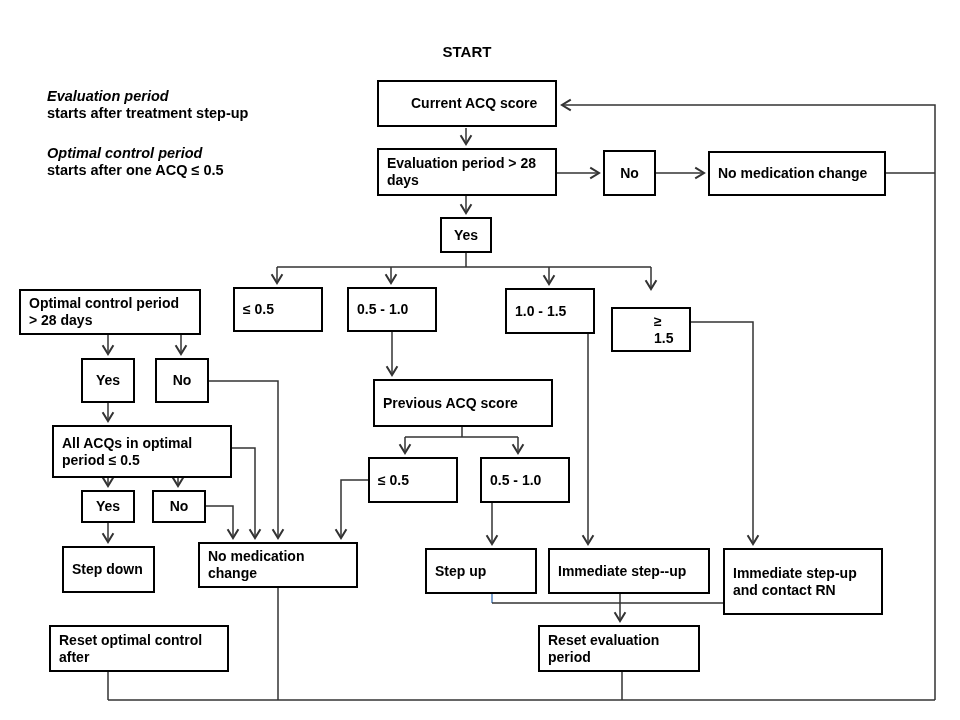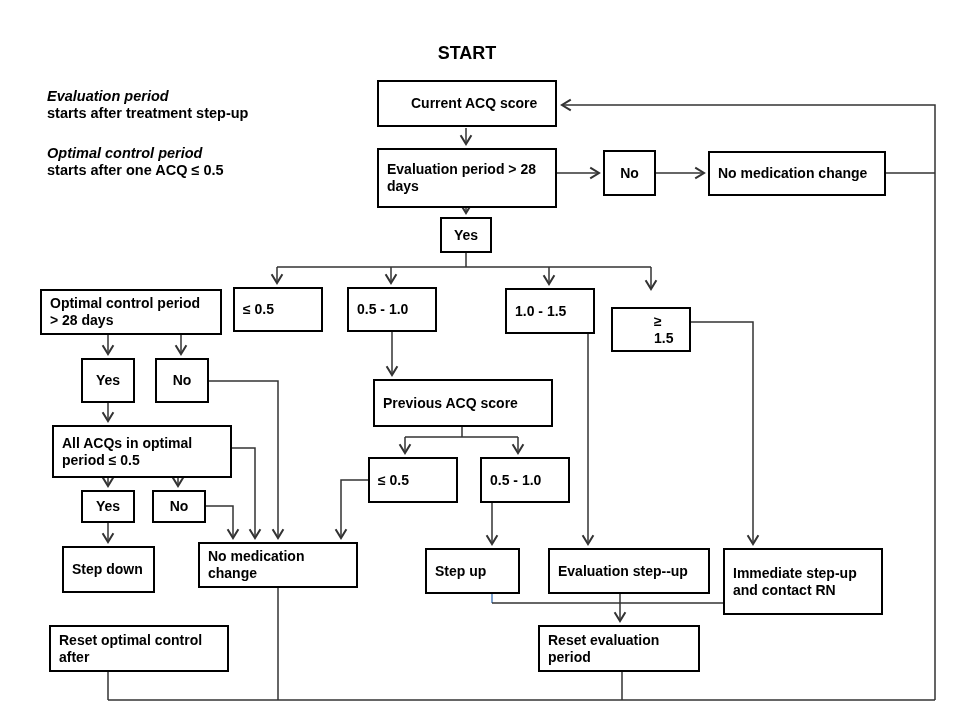--- a/index.html
+++ b/index.html
@@ -9,53 +9,53 @@
   }
   .node{
     position:absolute;box-sizing:border-box;border:2px solid #000;background:#fff;
     display:flex;align-items:center;font-weight:bold;font-size:14px;line-height:1.18;
     padding:2px 8px;z-index:2;
   }
   .node span{display:block;}
   .center{justify-content:center;text-align:center;padding:2px 14px;}
   #start-label{
     position:absolute;left:377px;top:43px;width:180px;text-align:center;
-    font-weight:bold;font-size:18px;z-index:2;
+    font-weight:bold;font-size:15px;z-index:2;
   }
   .note{position:absolute;left:47px;font-size:14.5px;line-height:17px;z-index:2;}
   .note-title{font-weight:bold;font-style:italic;}
   .note-body{font-weight:bold;}
   #note-1{top:88px;}
   #note-2{top:145px;}
   #wires{position:absolute;left:0;top:0;z-index:1;}
   #wires path{fill:none;stroke:#333;stroke-width:1.5;}
   #wires path.blue{stroke:#4f81bd;}
 
   
   #n-current-acq   {left:377px;top:80px; width:180px;height:47px;padding-left:32px;}
-  #n-eval-period   {left:377px;top:148px;width:180px;height:60px;}
+  #n-eval-period   {left:377px;top:148px;width:180px;height:48px;}
   #n-no-top        {left:603px;top:150px;width:53px; height:46px;}
   #n-no-med-top    {left:708px;top:151px;width:178px;height:45px;}
   #n-yes-top       {left:440px;top:217px;width:52px; height:36px;}
   #n-b1            {left:233px;top:287px;width:90px; height:45px;}
   #n-b2            {left:347px;top:287px;width:90px; height:45px;}
   #n-b3            {left:505px;top:288px;width:90px; height:46px;}
   #n-b4            {left:611px;top:307px;width:80px; height:45px;padding-left:41px;}
-  #n-optimal-period{left:40px; top:289px;width:182px;height:46px;}
+  #n-optimal-period{left:19px; top:289px;width:182px;height:46px;}
   #n-opt-yes       {left:81px; top:358px;width:54px; height:45px;}
   #n-opt-no        {left:155px;top:358px;width:54px; height:45px;}
   #n-all-acqs      {left:52px; top:425px;width:180px;height:53px;}
   #n-all-yes       {left:81px; top:490px;width:54px; height:33px;}
   #n-all-no        {left:152px;top:490px;width:54px; height:33px;}
   #n-prev-acq      {left:373px;top:379px;width:180px;height:48px;}
   #n-prev-le05     {left:368px;top:457px;width:90px; height:46px;}
   #n-prev-0510     {left:480px;top:457px;width:90px; height:46px;}
   #n-step-down     {left:62px; top:546px;width:93px; height:47px;}
   #n-no-med-bottom {left:198px;top:542px;width:160px;height:46px;}
-  #n-step-up       {left:425px;top:548px;width:95px; height:46px;}
+  #n-step-up       {left:425px;top:548px;width:112px; height:46px;}
   #n-imm-step-up   {left:548px;top:548px;width:162px;height:46px;}
   #n-contact-rn    {left:723px;top:548px;width:160px;height:67px;}
   #n-reset-optimal {left:49px; top:625px;width:180px;height:47px;}
   #n-reset-eval    {left:538px;top:625px;width:162px;height:47px;}
 </style>
 </head>
 <body>
 
 <div id="canvas">
 
@@ -176,21 +176,21 @@
   <div class="node" id="n-step-down">
       <span>Step down</span>
     </div>
   <div class="node" id="n-no-med-bottom">
       <span>No medication change</span>
     </div>
   <div class="node" id="n-step-up">
       <span>Step up</span>
     </div>
   <div class="node" id="n-imm-step-up">
-      <span>Evaluation step--up</span>
+      <span>Immediate step--up</span>
     </div>
   <div class="node" id="n-contact-rn">
       <span>Immediate step-up and contact RN</span>
     </div>
   <div class="node" id="n-reset-optimal">
       <span>Reset optimal control after</span>
     </div>
   <div class="node" id="n-reset-eval">
       <span>Reset evaluation period</span>
     </div>

